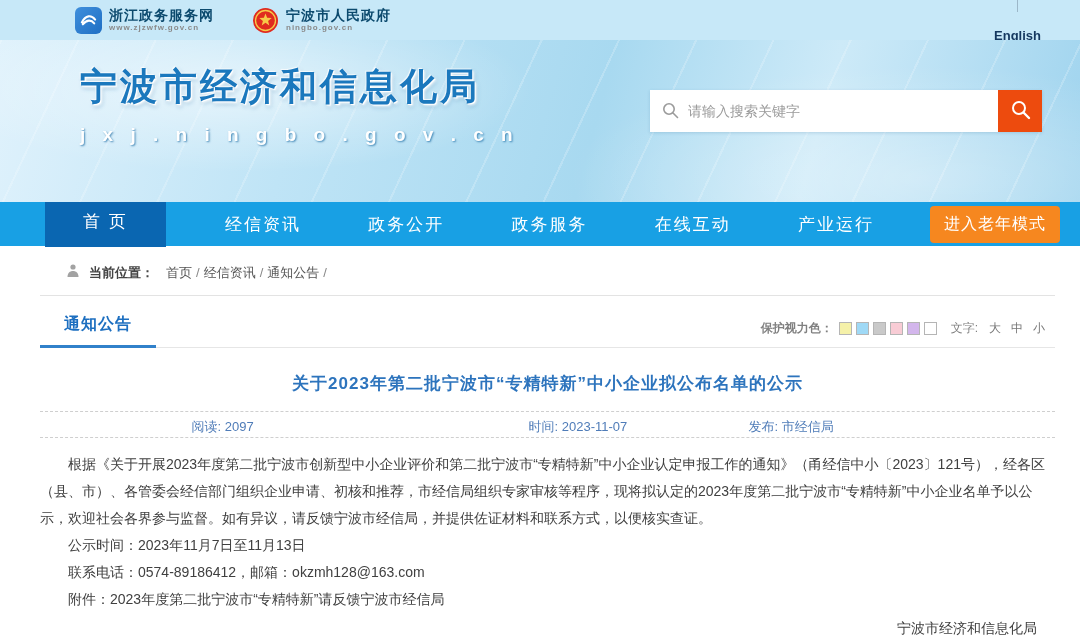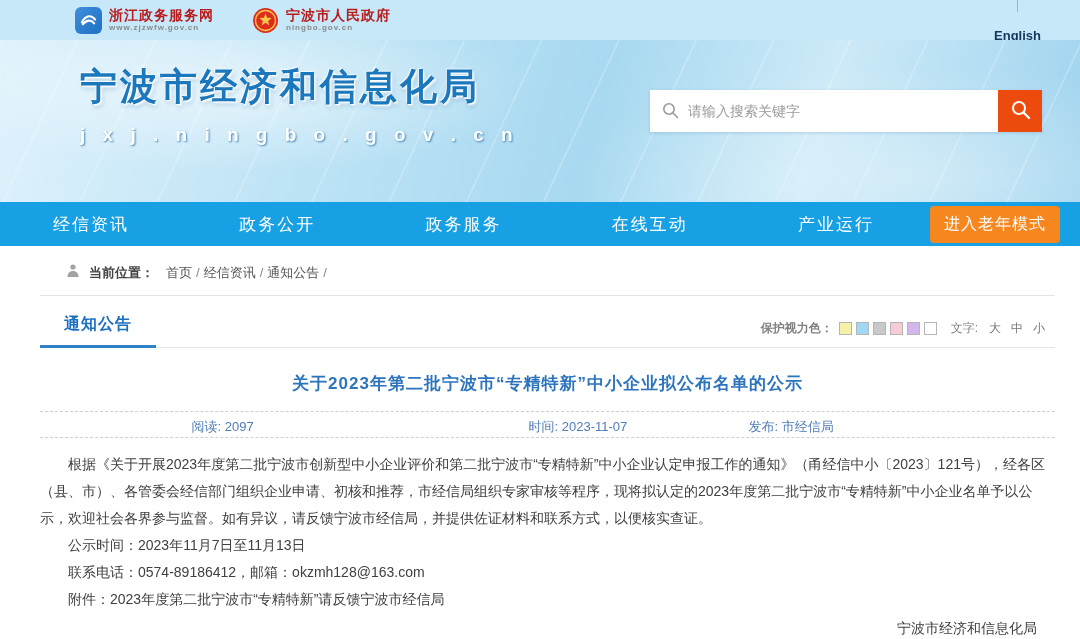--- a/index.html
+++ b/index.html
@@ -5,21 +5,21 @@
   * { margin:0; padding:0; box-sizing:border-box; }
   html,body { width:1080px; height:639px; overflow:hidden; background:#fff;
     font-family:"Liberation Sans","DejaVu Sans",sans-serif; }
 
   
   .topbar { height:40px; background:#c7e8f8; display:flex; align-items:center;
     padding:0 30px 0 75px; }
   .logo { display:flex; align-items:center; margin-right:38px; cursor:pointer; }
   .logo-icon { width:27px; height:27px; margin-right:7px; flex:0 0 auto; }
   .logo-zj-box { width:27px; height:27px; border-radius:6px; background:linear-gradient(135deg,#3f8fdc,#1f6fc4); display:flex; align-items:center; justify-content:center; }
-  .logo-txt-title { font-size:14px; font-weight:bold; color:#b91c1c; letter-spacing:1px; line-height:15px;}
+  .logo-txt-title { font-size:14px; font-weight:bold; color:#0c4a6e; letter-spacing:1px; line-height:15px;}
   .logo-txt-sub { font-size:8px; color:#8a8a8a; font-weight:bold; letter-spacing:1px; }
   .top-links { margin-left:auto; display:flex; align-items:center; gap:16px; font-size:13px; color:#3d3d3d;flex-direction:column; }
   .top-links .lnk { cursor:pointer; }
   .top-links .divider { width:1px; height:14px; background:#9cb7c9; }
   .lnk-en { font-weight:bold; color:#14375f; }
 
   
   .banner { position:relative; height:162px;
     background:linear-gradient(105deg,#e0f2fc 0%,#bfe4f6 28%,#a8d9f0 55%,#cdeaf8 75%,#9ed3ee 100%); }
   .banner::before { content:""; position:absolute; inset:0;
@@ -144,20 +144,21 @@
             <circle cx="9" cy="9" r="6" fill="none" stroke="#fff" stroke-width="2"></circle>
             <line x1="13.5" y1="13.5" x2="19" y2="19" stroke="#fff" stroke-width="2.4" stroke-linecap="round"></line>
           </svg>
       </span>
     </button>
   </div>
 </div>
 
 <div class="nav">
   <div class="nav-left">
+    <div class="nav-item active">首 页</div>
     <div class="nav-item">经信资讯</div>
     <div class="nav-item">政务公开</div>
     <div class="nav-item">政务服务</div>
     <div class="nav-item">在线互动</div>
     <div class="nav-item">产业运行</div>
   </div>
   <button class="elder-btn">进入老年模式</button>
 </div>
 
 <div class="content">

